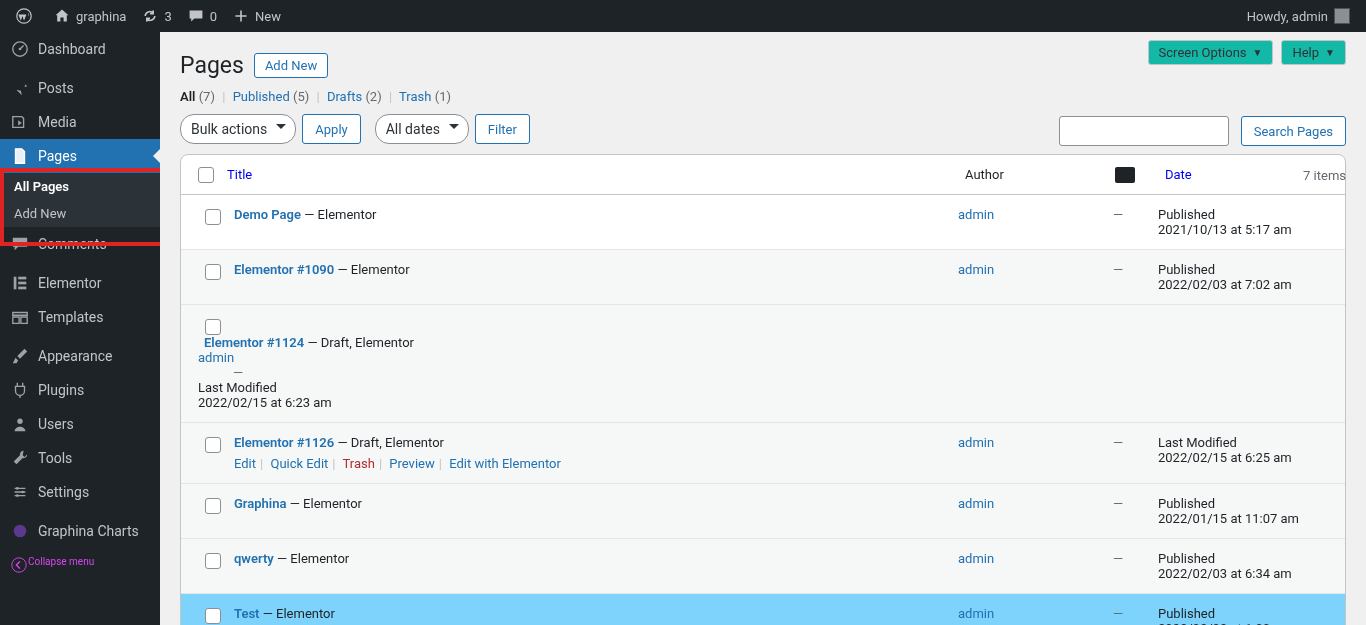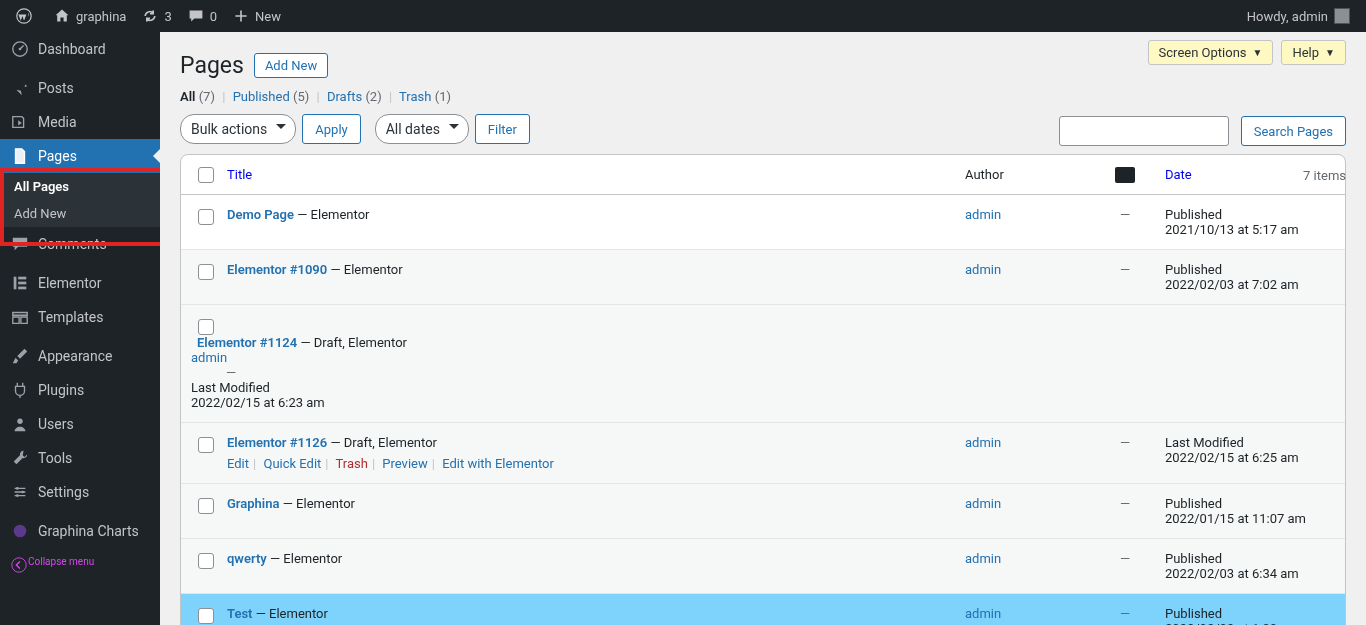--- a/index.html
+++ b/index.html
@@ -23,21 +23,21 @@
 .submenu{background:#2c3338}
 .submenu .sub-item{display:block;padding:6px 10px 6px 14px;color:#c3c4c7;cursor:pointer;font-size:13px}
 .submenu .sub-item.current{color:#fff;font-weight:600}
 .collapse{display:flex;padding:8px 10px;color:#d946ef;font-size:10px;cursor:pointer}
 .sep{height:5px}
 .highlight-box{position:absolute;top:136px;left:0;width:176px;height:78px;border:4px solid #e02424;pointer-events:none}
 
 
 .main{position:absolute;top:32px;left:160px;width:1206px;height:593px;padding:0;background:#f0f0f1;overflow:hidden}
 .top-actions{position:absolute;top:8px;right:20px;display:flex;gap:8px}
-.top-btn{background:#fef9c3;border:1px solid #c3c4c7;border-radius:3px;padding:4px 10px;color:#2c3338;cursor:pointer;display:flex;align-items:center;font-size:13px}
+.top-btn{background:#14b8a6;border:1px solid #c3c4c7;border-radius:3px;padding:4px 10px;color:#2c3338;cursor:pointer;display:flex;align-items:center;font-size:13px}
 .top-btn .tri{margin-left:6px;font-size:10px}
 .heading-row{display:flex;align-items:center;padding:20px 20px 10px}
 h1{font-size:23px;font-weight:400;color:#1d2327;margin-right:10px}
 .btn-addnew{border:1px solid #2271b1;color:#2271b1;background:#fff;border-radius:3px;padding:4px 10px;font-size:13px;cursor:pointer}
 .subsubsub{padding:0 20px;color:#646970;font-size:13px}
 .subsubsub a{color:#2271b1}
 .subsubsub .cur{color:#1d2327;font-weight:600}
 .subsubsub .cnt{color:#646970}
 .subsubsub .pipe{color:#c3c4c7;margin:0 4px}
 .tablenav{display:flex;align-items:center;padding:10px 20px}
@@ -52,21 +52,21 @@
 
 .wp-table{margin:0 20px;border:1px solid #c3c4c7;background:#fff;border-radius:8px}
 .thead{display:flex;align-items:center;height:40px;border-bottom:1px solid #c3c4c7;padding:0 10px}
 .th-cb{width:30px;display:flex;justify-content:center}
 .th-title{flex:1;color:#2271b1;padding-left:6px}
 .th-author{width:120px;color:#1d2327}
 .th-comments{width:80px;display:flex;justify-content:center}
 .th-date{width:170px;color:#2271b1}
 .comment-icon{width:20px;height:16px;background:#1d2327;border-radius:2px;position:relative}
 .comment-icon::after{content:"";position:absolute;bottom:-4px;left:5px;border:4px solid transparent;border-top-color:#1d2327}
-.trow{display:flex;padding:12px 10px;border-bottom:1px solid #e5e5e5;align-items:flex-start}
+.trow{display:flex;padding:12px 17px;border-bottom:1px solid #e5e5e5;align-items:flex-start}
 .trow:nth-child(even){background:#f6f7f7}
 .td-cb{width:30px;display:flex;justify-content:center;padding-top:2px}
 .td-title{flex:1;padding-left:6px}
 .td-title .page-link{color:#2271b1;font-weight:600}
 .td-title .state{color:#1d2327}
 .row-actions{margin-top:6px;color:#c3c4c7}
 .row-actions a{color:#2271b1}
 .row-actions .sep-a{color:#c3c4c7;margin:0 4px}
 .row-actions .trash{color:#b32d2e}
 .td-author{width:120px}

